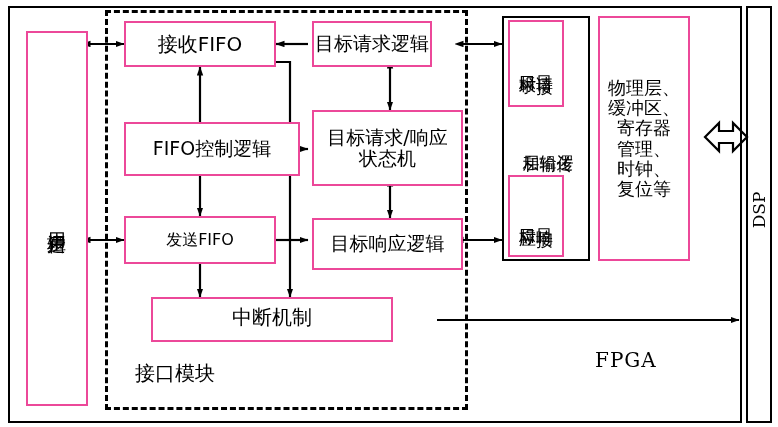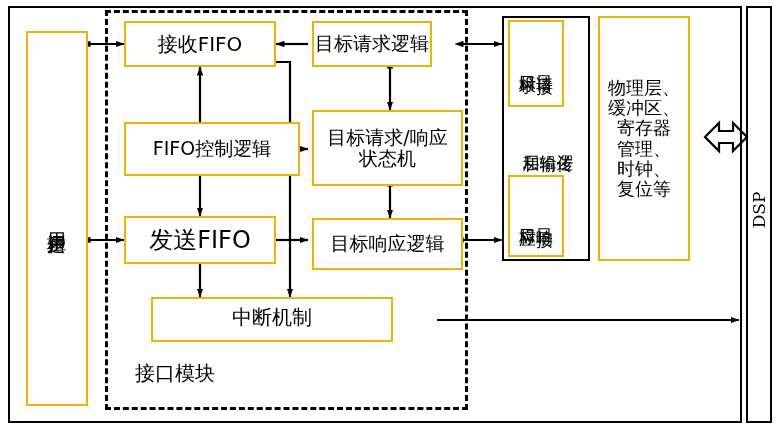--- a/index.html
+++ b/index.html
@@ -16,21 +16,21 @@
     overflow: hidden;
   }
   #svg-layer {
     position: absolute;
     left: 0; top: 0;
     width: 778px;
     height: 427px;
   }
   .box {
     position: absolute;
-    border: 2px solid #eab308;
+    border: 2px solid #ec4899;
     background: #ffffff;
     box-sizing: border-box;
     display: flex;
     align-items: center;
     justify-content: center;
     text-align: center;
     color: #000000;
     line-height: 1.12;
   }
   .frame {
@@ -160,21 +160,21 @@
   </div>
 
   <div class="box cjk" style="left:124px; top:21px; width:152px; height:46px; font-size:20px;">
     <span>接收FIFO</span>
   </div>
 
   <div class="box cjk" style="left:124px; top:122px; width:176px; height:54px; font-size:19px;">
     <span>FIFO控制逻辑</span>
   </div>
 
-  <div class="box cjk" style="left:124px; top:216px; width:152px; height:48px; font-size:24px;">
+  <div class="box cjk" style="left:124px; top:216px; width:152px; height:48px; font-size:16px;">
     <span>发送FIFO</span>
   </div>
 
   <div class="box cjk" style="left:151px; top:297px; width:242px; height:45px; font-size:20px;font-family:Liberation Mono, monospace;">
     <span>中断机制</span>
   </div>
 
   <div class="box cjk" style="left:312px; top:21px; width:120px; height:46px; font-size:19px;">
     <span>目标请求逻辑</span>
   </div>
@@ -210,15 +210,16 @@
     <span>物理层、</span>
     <span>缓冲区、</span>
     <span>寄存器</span>
     <span>管理、</span>
     <span>时钟、</span>
     <span>复位等</span>
   </div>
 
   <div class="label-free cjk" style="left:135px; top:360px; font-size:20px;">接口模块</div>
 
+  <div class="label-free serif" style="left:595px; top:348px; font-size:20px; letter-spacing:1px;">FPGA</div>
 
 
 </div>
 
 </body></html>

